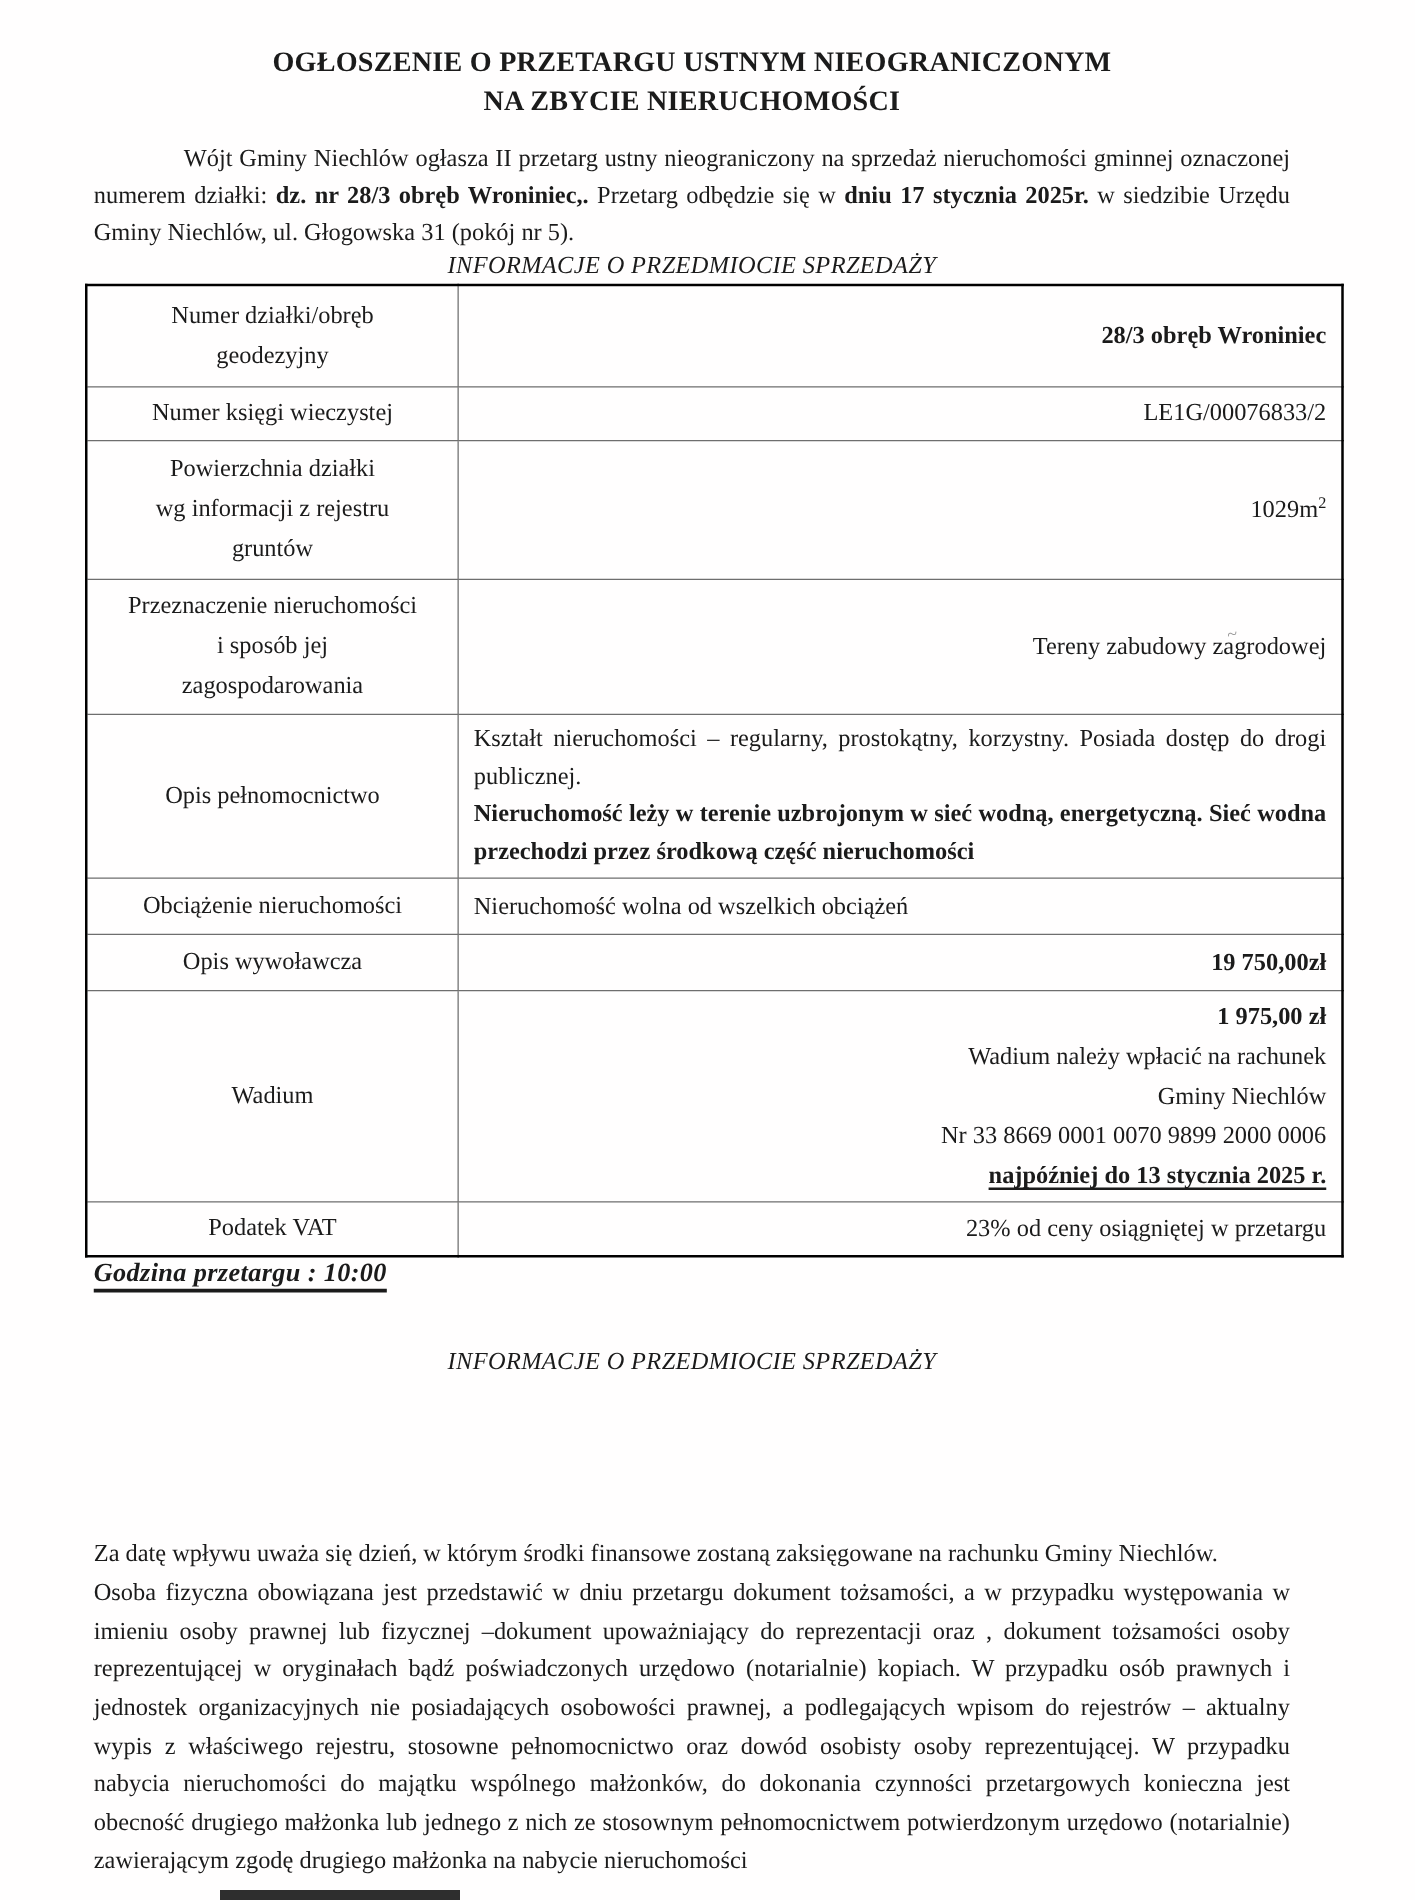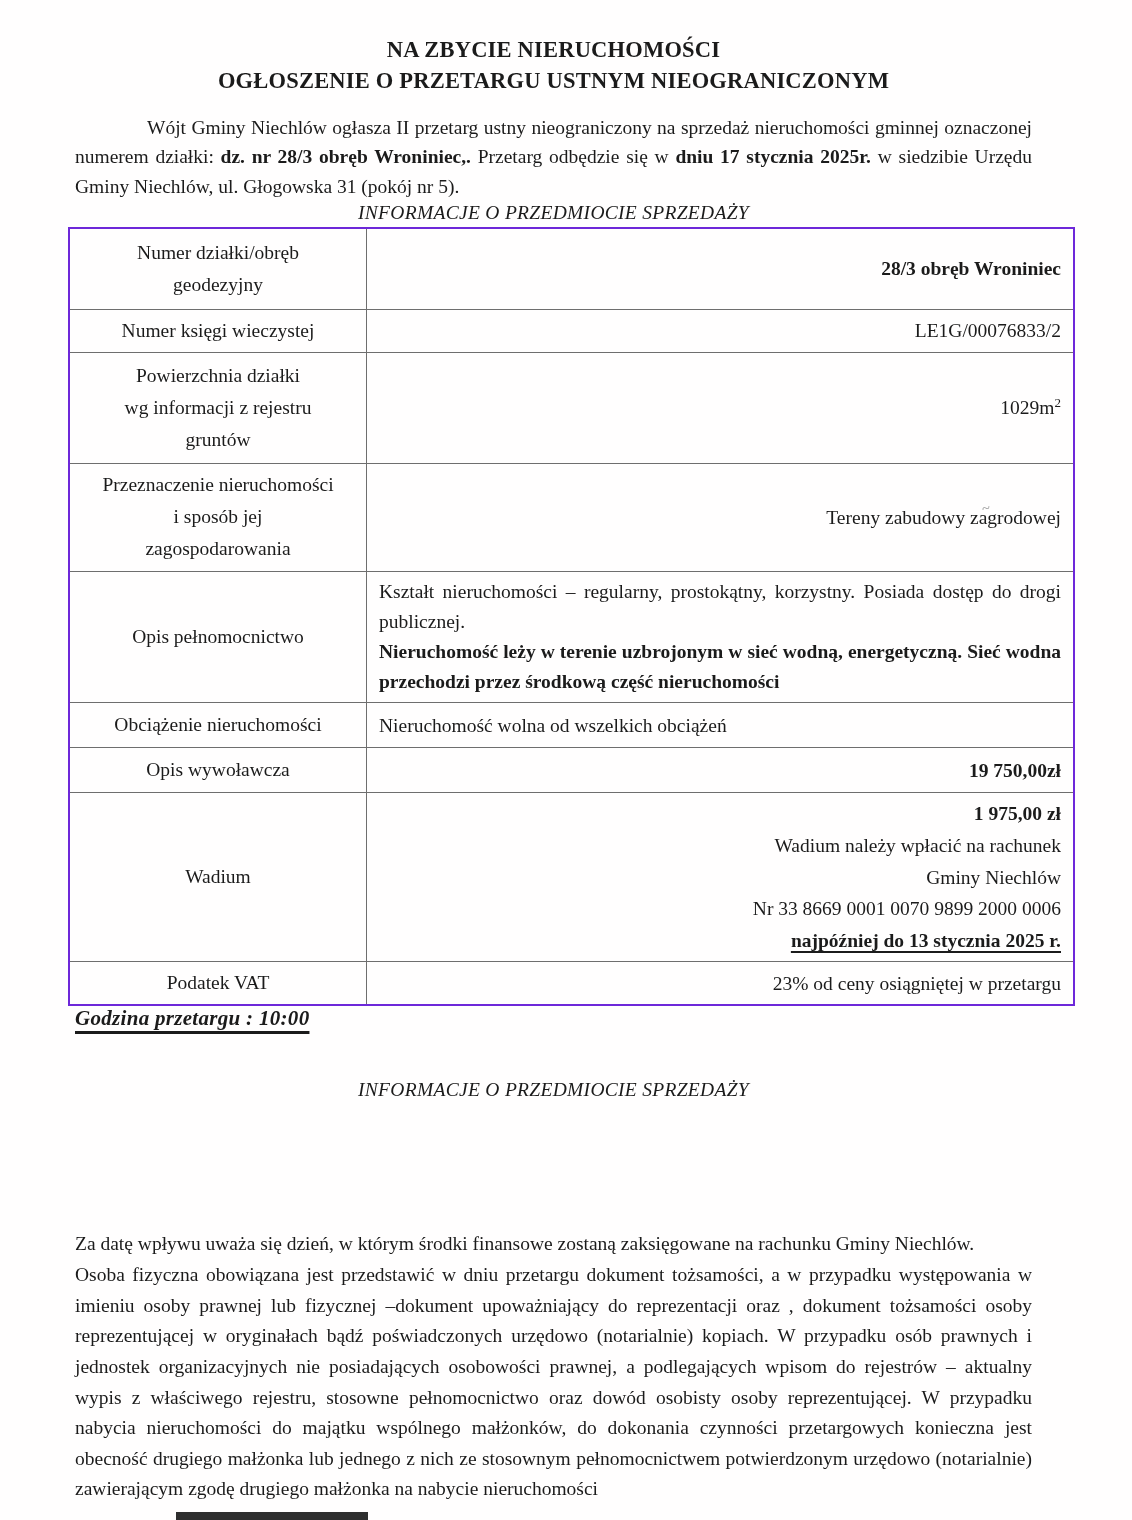--- a/index.html
+++ b/index.html
@@ -33,21 +33,21 @@
     text-align:center;
     margin-top:1px;
     letter-spacing:.3px;
   }
   table.info{
     border-collapse:collapse;
     width:1007px;
     margin-left:-7px;
     margin-top:3px;
     font-size:19.5px;
-    border:2px solid #6d28d9;
+    border:2px solid #000000;
   }
   table.info td{
     border:1.5px solid #6e6e6e;
     vertical-align:middle;
     padding:5px 12px;
   }
   td.c1{
     width:272px;
     text-align:center;
     line-height:1.65;
@@ -114,22 +114,22 @@
   }
   sup{font-size:13px;}
 </style>
 </head>
 <body>
 
 <div class="page">
   <div class="content">
 
     <div class="title">
+      <div>OGŁOSZENIE O PRZETARGU USTNYM NIEOGRANICZONYM</div>
       <div>NA ZBYCIE NIERUCHOMOŚCI</div>
-      <div>OGŁOSZENIE O PRZETARGU USTNYM NIEOGRANICZONYM</div>
     </div>
 
     <div class="intro"><span>Wójt Gminy Niechlów ogłasza II przetarg ustny nieograniczony na sprzedaż nieruchomości gminnej oznaczonej numerem działki: </span><span class="bold">dz. nr 28/3 obręb Wroniniec,.</span><span> Przetarg odbędzie się w </span><span class="bold">dniu 17 stycznia 2025r.</span><span> w siedzibie Urzędu Gminy Niechlów, ul. Głogowska 31 (pokój nr 5).</span></div>
 
     <div class="section-heading">INFORMACJE O PRZEDMIOCIE SPRZEDAŻY</div>
 
     <table class="info">
       <tbody>
         <tr class="h0">
           <td class="c1">Numer działki/obręb

